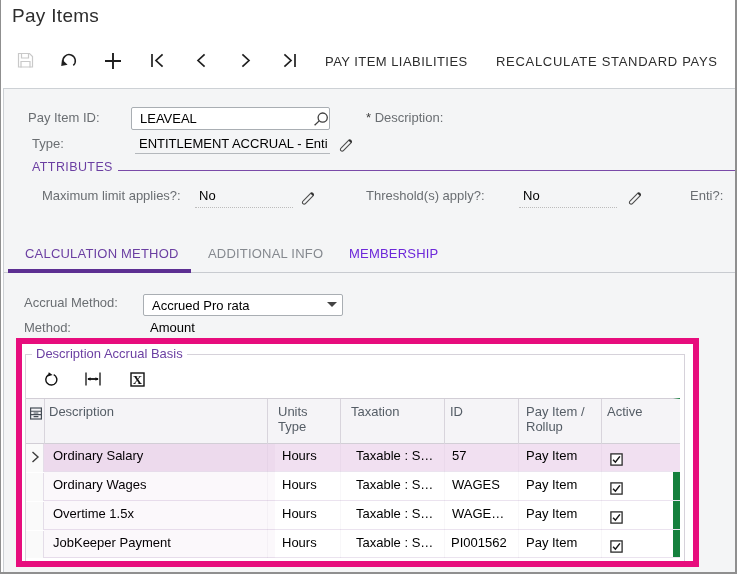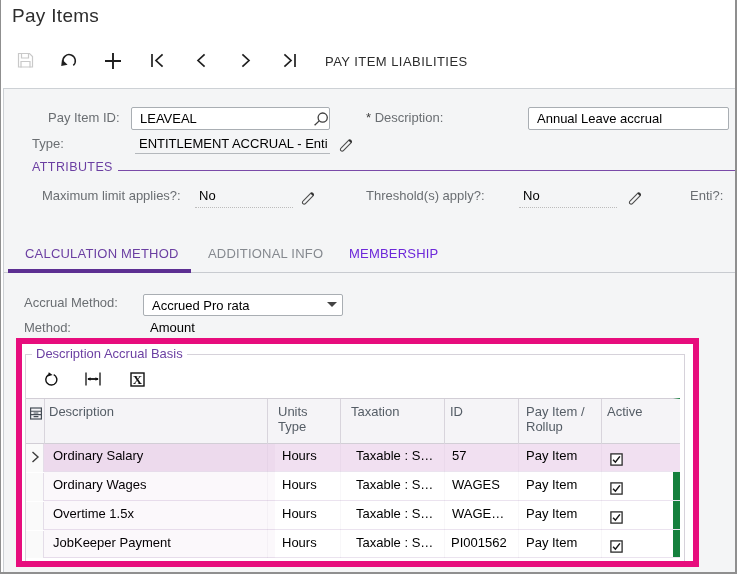--- a/index.html
+++ b/index.html
@@ -66,36 +66,34 @@
     <path d="M9.6 1.3 L3 7.5 L9.6 13.7"></path>
   </svg>
   <svg class="abs" style="left:239px;top:53px" width="13" height="15" viewBox="0 0 13 15" fill="none" stroke="#1f1f1f" stroke-width="1.7">
     <path d="M3.4 1.3 L10 7.5 L3.4 13.7"></path>
   </svg>
   <svg class="abs" style="left:282px;top:53px" width="15" height="15" viewBox="0 0 15 15" fill="none" stroke="#1f1f1f" stroke-width="1.7">
     <path d="M13 1 V14"></path>
       <path d="M2.4 1.3 L9 7.5 L2.4 13.7"></path>
   </svg>
   <div class="tbtxt" style="left:325px">PAY ITEM LIABILITIES</div>
+  <div class="tbtxt" style="left:496px;letter-spacing:0.7px">RECALCULATE STANDARD PAYS</div>
 
   <div class="abs" id="bL"></div>
   <div class="abs" id="panel"></div>
 
-  <div class="lbl" style="left:48px;top:110px">Pay Item ID:</div>
+  <div class="lbl" style="left:28px;top:110px">Pay Item ID:</div>
   <div class="inp" style="left:131px;top:107px;width:199px;height:23px">
       <span>LEAVEAL</span>
     </div>
   <svg class="abs" style="left:312px;top:111px" width="17" height="16" viewBox="0 0 17 16" fill="none" stroke="#3f3f3f" stroke-width="1.3">
     <circle cx="10.7" cy="6.6" r="4.6"></circle>
       <path d="M7.2 9.9 L2.6 14.3"></path>
   </svg>
   <div class="lbl" style="left:366px;top:110px"><span style="color:#3c3c3c">*</span> Description:</div>
-  <div class="inp" style="left:528px;top:107px;width:201px;height:23px">
-      <span>Annual Leave accrual</span>
-    </div>
 
   <div class="lbl" style="left:32px;top:136px">Type:</div>
   <div class="abs" style="left:135px;top:135px;width:195px;height:19px;border-bottom:1px solid #b4b8bc;background:#f4f5f6"></div>
   <div class="val" style="left:139px;top:136px">ENTITLEMENT ACCRUAL - Enti</div>
   <svg class="abs" style="left:338px;top:138px" width="15" height="15" viewBox="0 0 15 15" fill="none">
     <path d="M3.0 10.2 L10.6 2.4 A1.7 1.7 0 0 1 13.0 4.8 L5.4 12.6 A1.7 1.7 0 1 1 3.0 10.2 Z" fill="none" stroke="#4d4d4d" stroke-width="1.1"></path>
     <path d="M10.9 2.7 A1.5 1.5 0 0 1 12.8 4.6" stroke="#2e2e2e" stroke-width="1.8" fill="none"></path>
   </svg>
 
   <div class="abs purple" style="left:32px;top:160px;font-size:12.5px;letter-spacing:0.4px">ATTRIBUTES</div>

